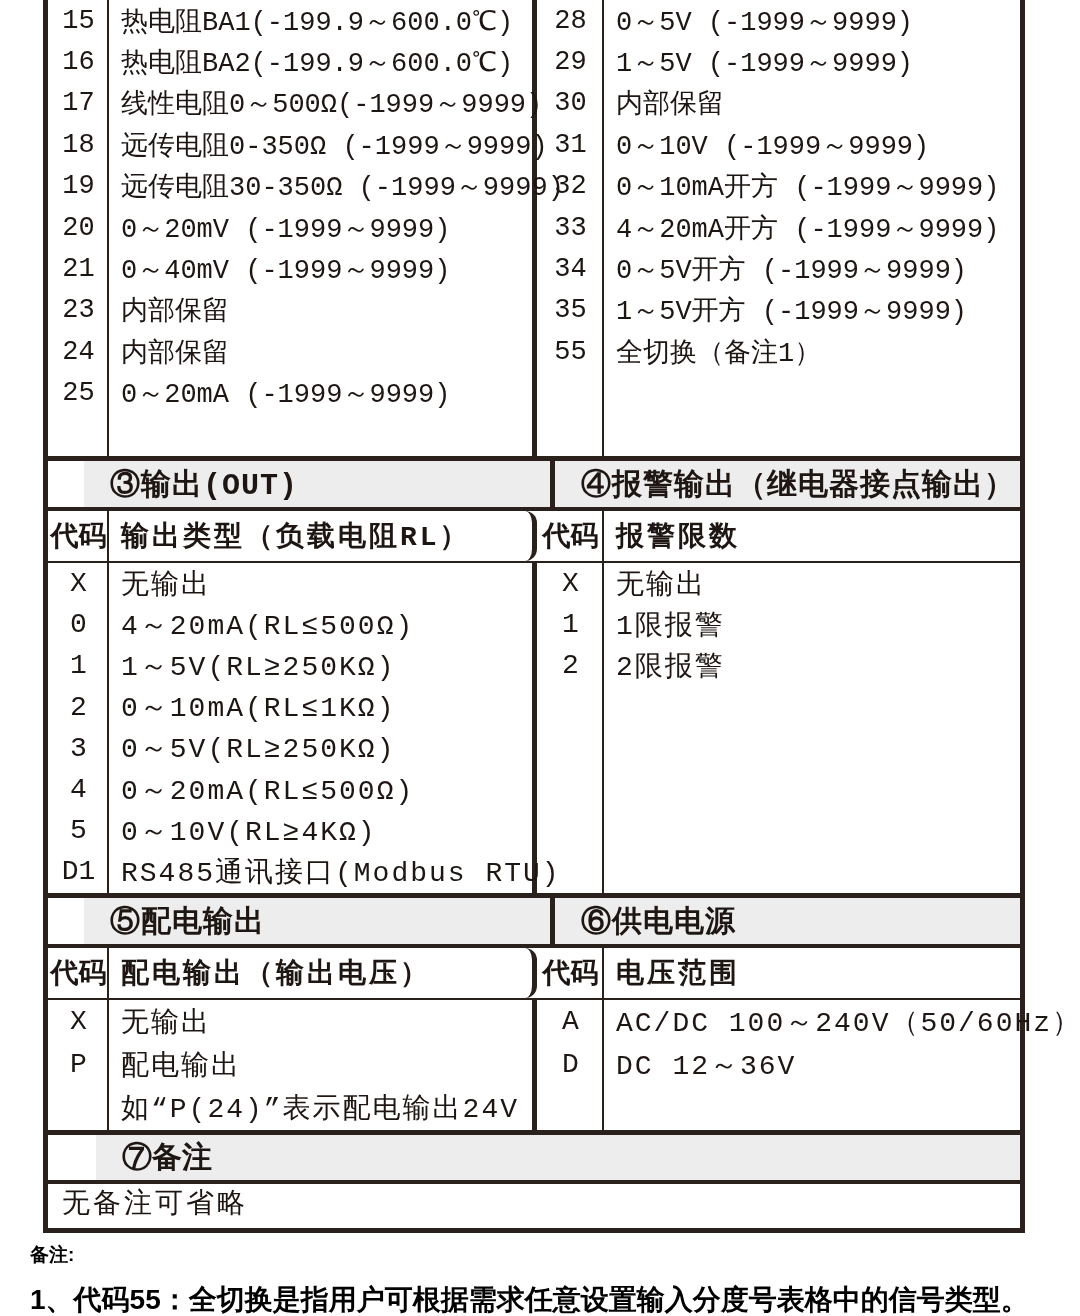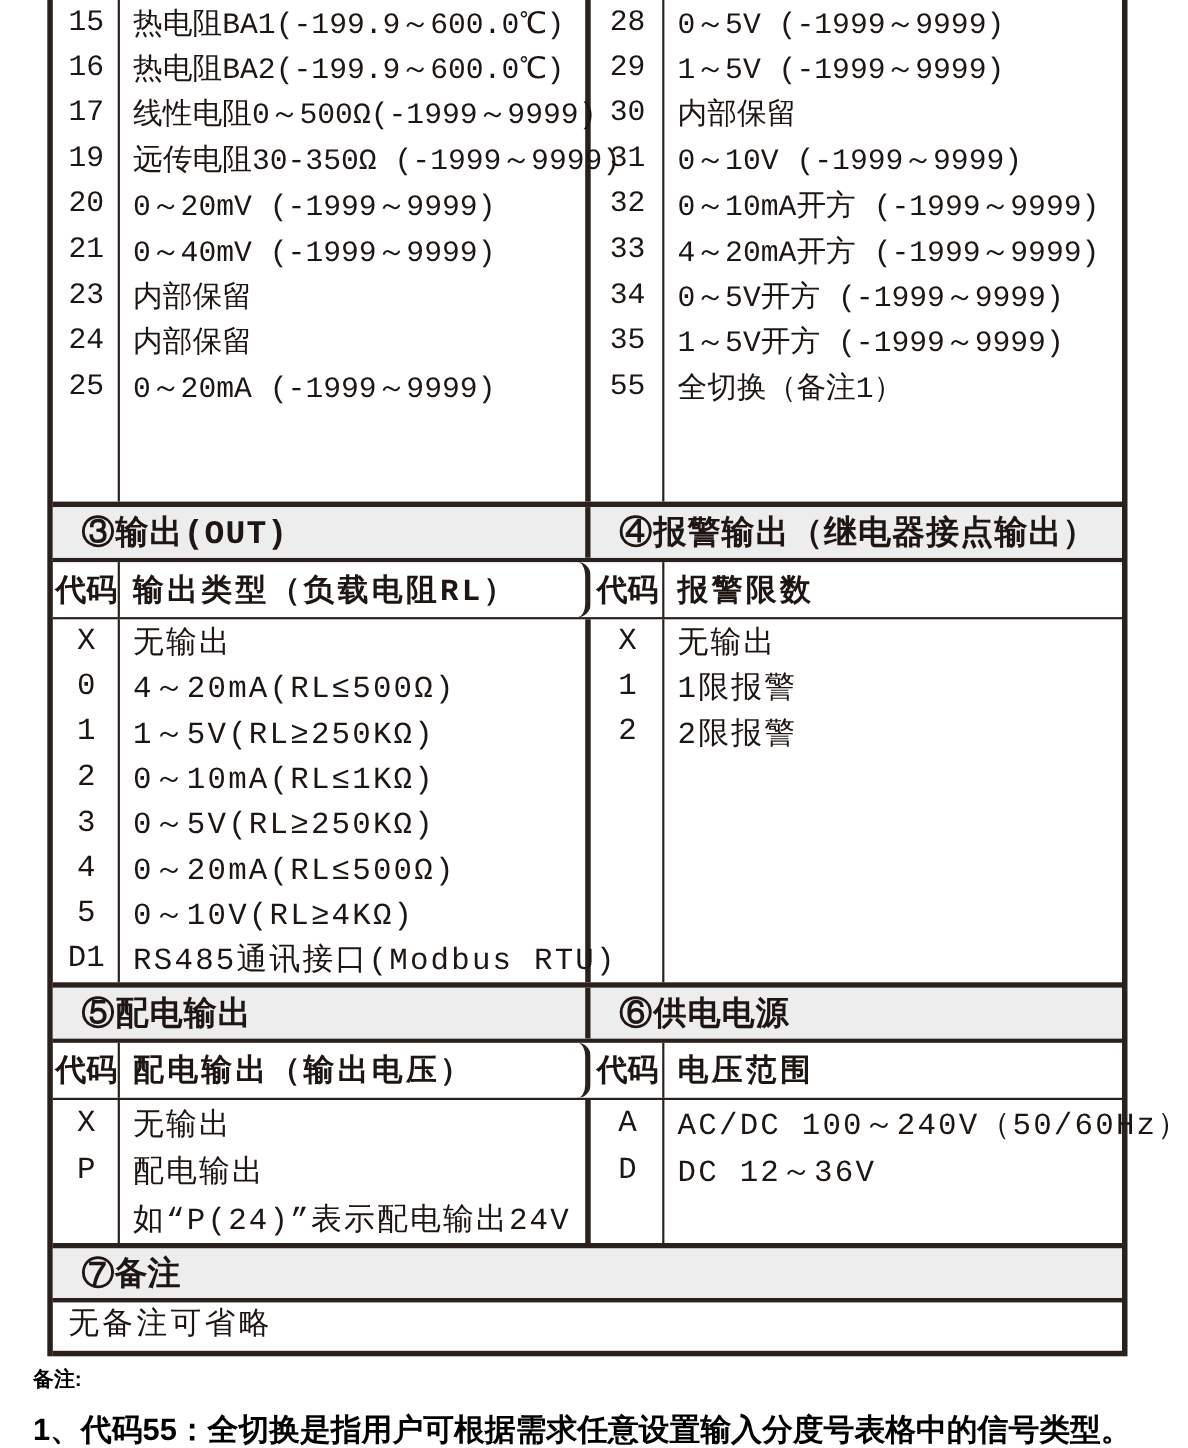--- a/index.html
+++ b/index.html
@@ -39,37 +39,37 @@
   .label-cell{flex:1 1 auto;padding-left:12px;box-sizing:border-box;white-space:nowrap;}
   
   .hsep{height:5px;background:#2b211c;}
   .hsep.thin{height:4px;}
   
   .band{background:#ededed;height:46px;display:flex;align-items:center;}
   .band .band-cell{
     font-weight:bold;font-size:30px;letter-spacing:1px;
     padding-left:26px;white-space:nowrap;
   }
-  .band.split{background:transparent;}
+  .band.split{background:transparent;padding-left:36px;}
   .band .half{background:#ededed;height:46px;display:flex;align-items:center;}
   
   .colhead .half{height:50px;display:flex;align-items:center;border-radius:12px;}
   .colhead .code-cell{font-weight:bold;font-size:28px;}
   .colhead .label-cell{font-weight:bold;font-size:28px;letter-spacing:3px;}
   .colhead{border-bottom:2px solid #2b211c;}
   
   .input-body .row{height:41.4px;font-size:27px;}
   .input-body{height:456px;}
   .out-body{height:330px;}
   .out-body .row{height:41.2px;font-size:28px;}
   .out-body .label-cell{letter-spacing:2px;}
   .dist-body{height:130px;}
   .dist-body .row{height:43.3px;font-size:28px;}
   .dist-body .label-cell{letter-spacing:2px;}
-  .remark-band{background:#ededed;height:45px;display:flex;align-items:center;}
+  .remark-band{background:#ededed;height:45px;display:flex;align-items:center;margin-left:48px;}
   .remark-band .band-cell{font-weight:bold;font-size:30px;padding-left:26px;}
   .remark-body{height:44px;display:flex;align-items:flex-start;}
   .remark-body .label-cell{font-size:28px;letter-spacing:3px;padding-left:14px;}
   .table-bottom{height:5px;background:#2b211c;}
   
   .footnotes{
     position:absolute;left:30px;top:1238px;width:1030px;
     font-family:"Liberation Sans","DejaVu Sans",sans-serif;
     font-weight:bold;color:#000;
   }
@@ -94,20 +94,24 @@
           </div>
             <div class="row">
             <div class="code-cell">16</div>
             <div class="label-cell">热电阻BA2(-199.9～600.0℃)</div>
           </div>
             <div class="row">
             <div class="code-cell">17</div>
             <div class="label-cell">线性电阻0～500Ω(-1999～9999)</div>
           </div>
             <div class="row">
+            <div class="code-cell">18</div>
+            <div class="label-cell">远传电阻0-350Ω (-1999～9999)</div>
+          </div>
+            <div class="row">
             <div class="code-cell">19</div>
             <div class="label-cell">远传电阻30-350Ω (-1999～9999)</div>
           </div>
             <div class="row">
             <div class="code-cell">20</div>
             <div class="label-cell">0～20mV (-1999～9999)</div>
           </div>
             <div class="row">
             <div class="code-cell">21</div>
             <div class="label-cell">0～40mV (-1999～9999)</div>

